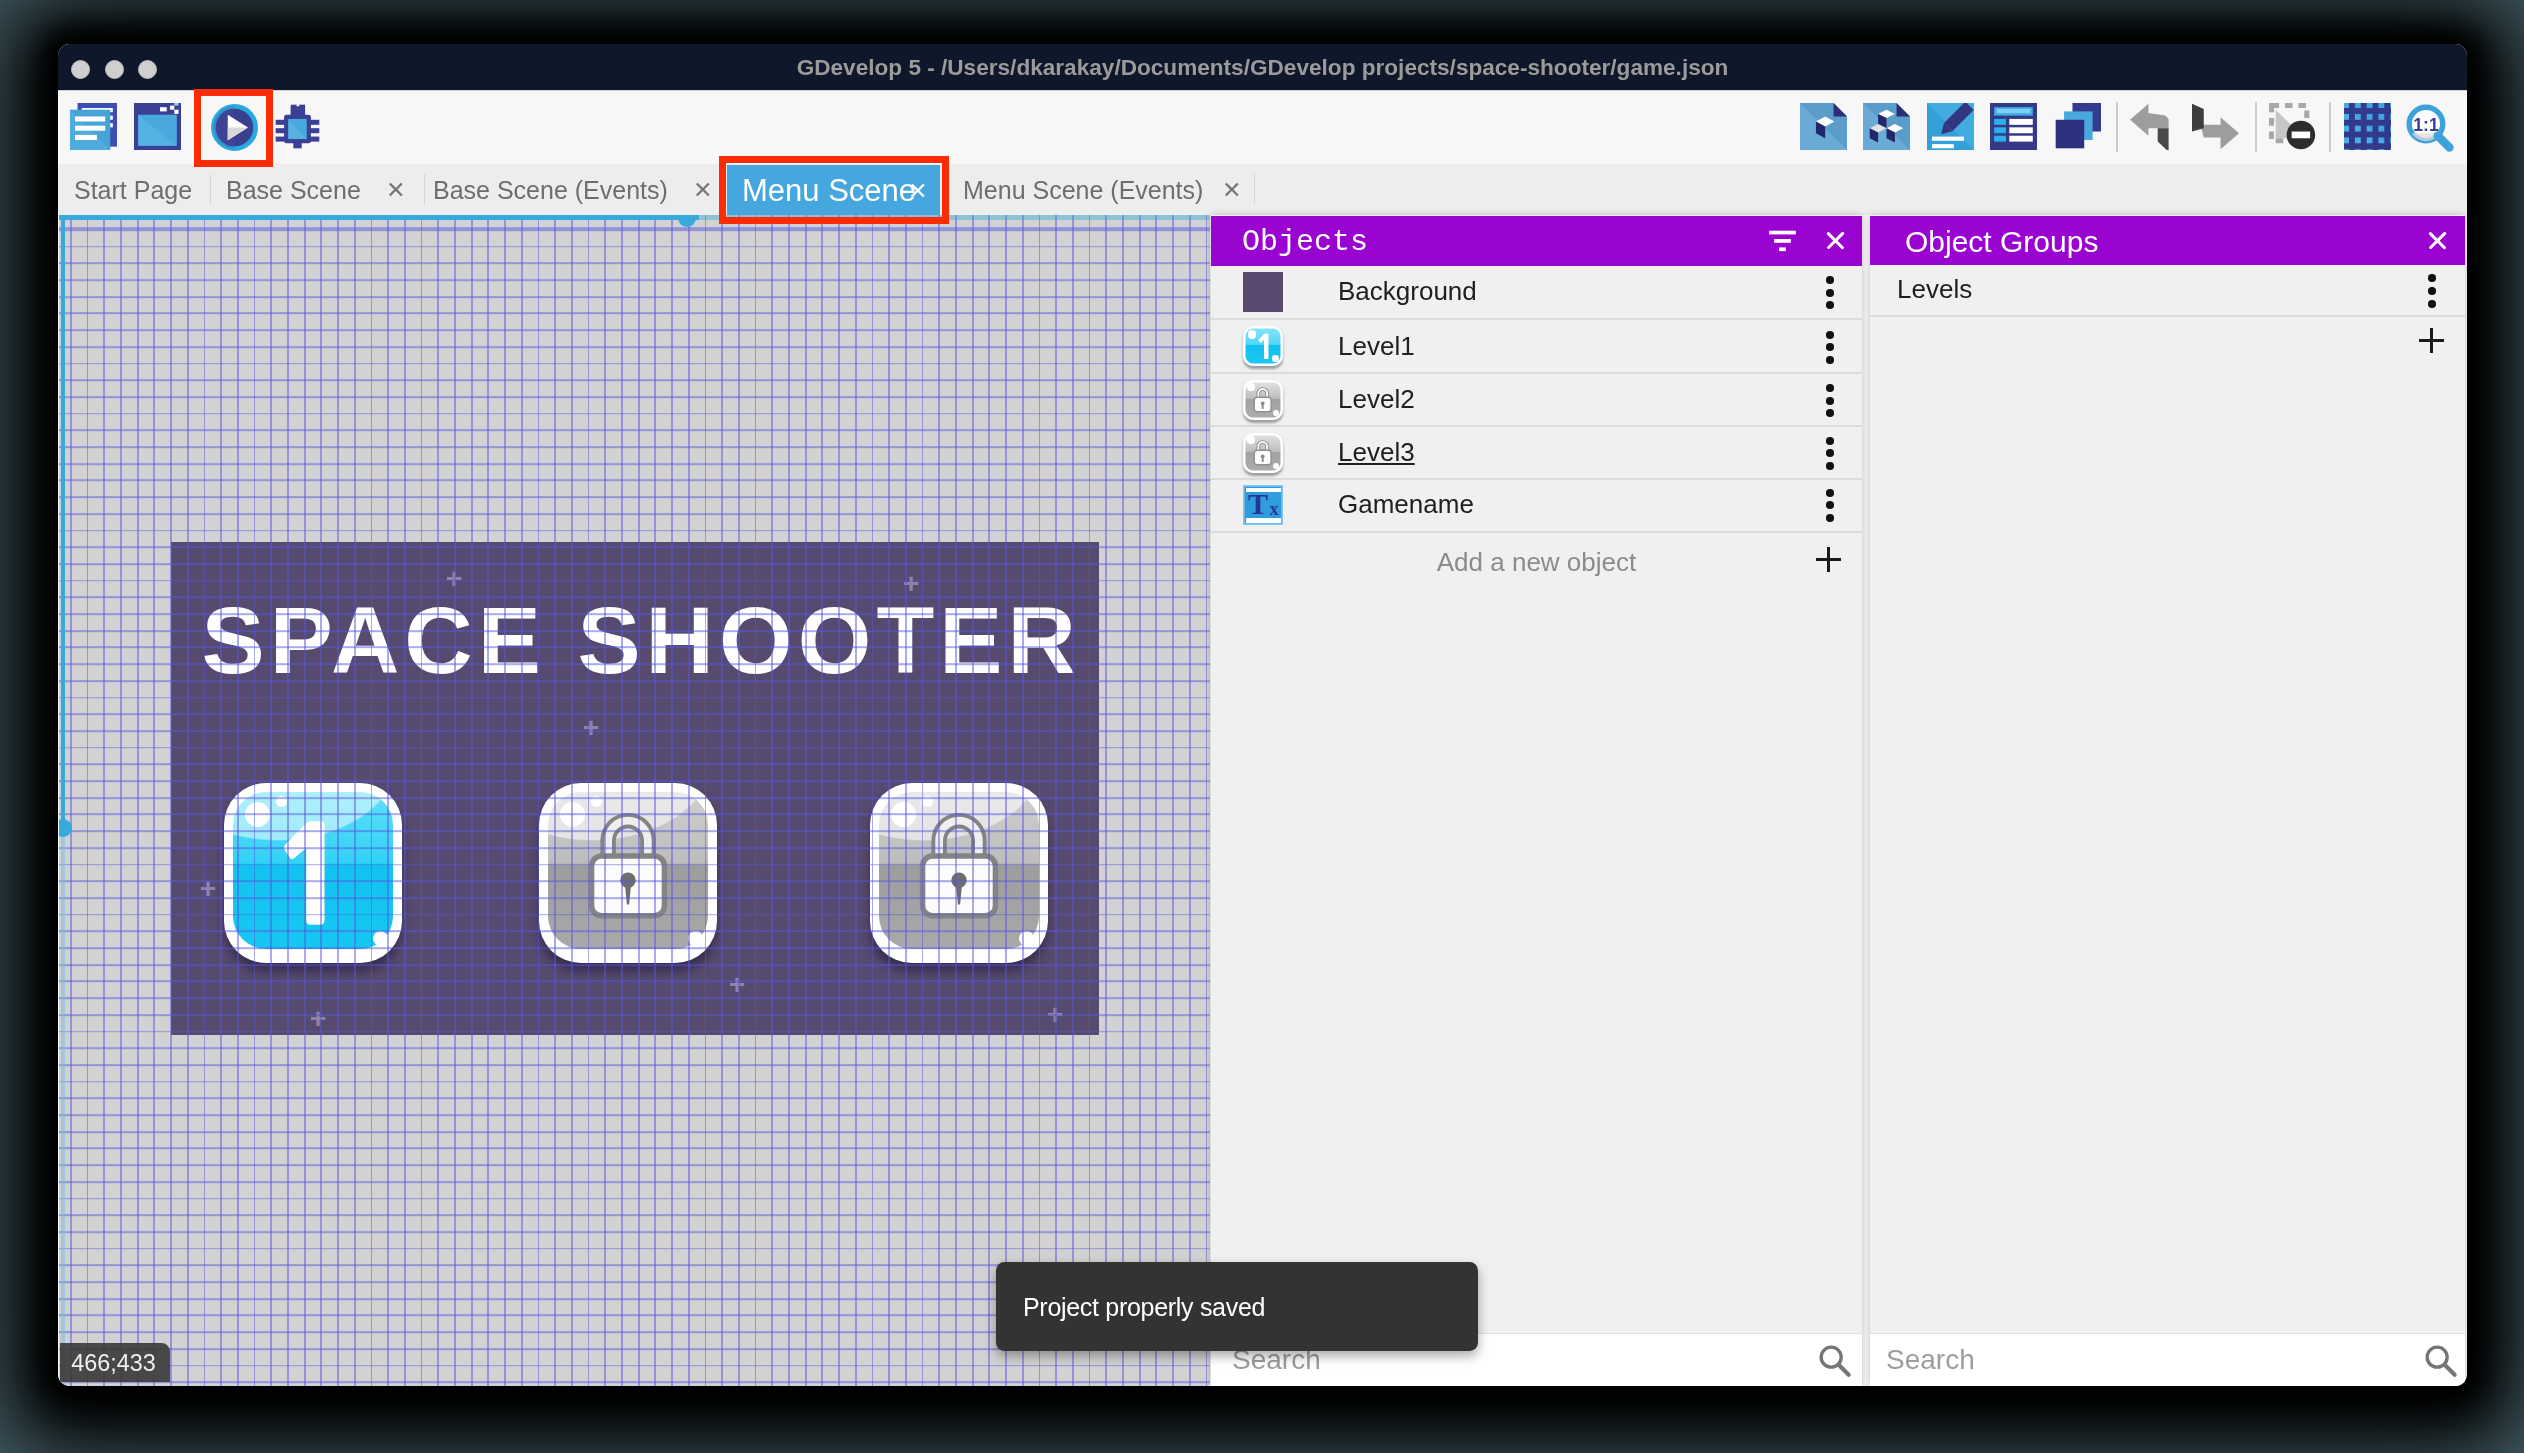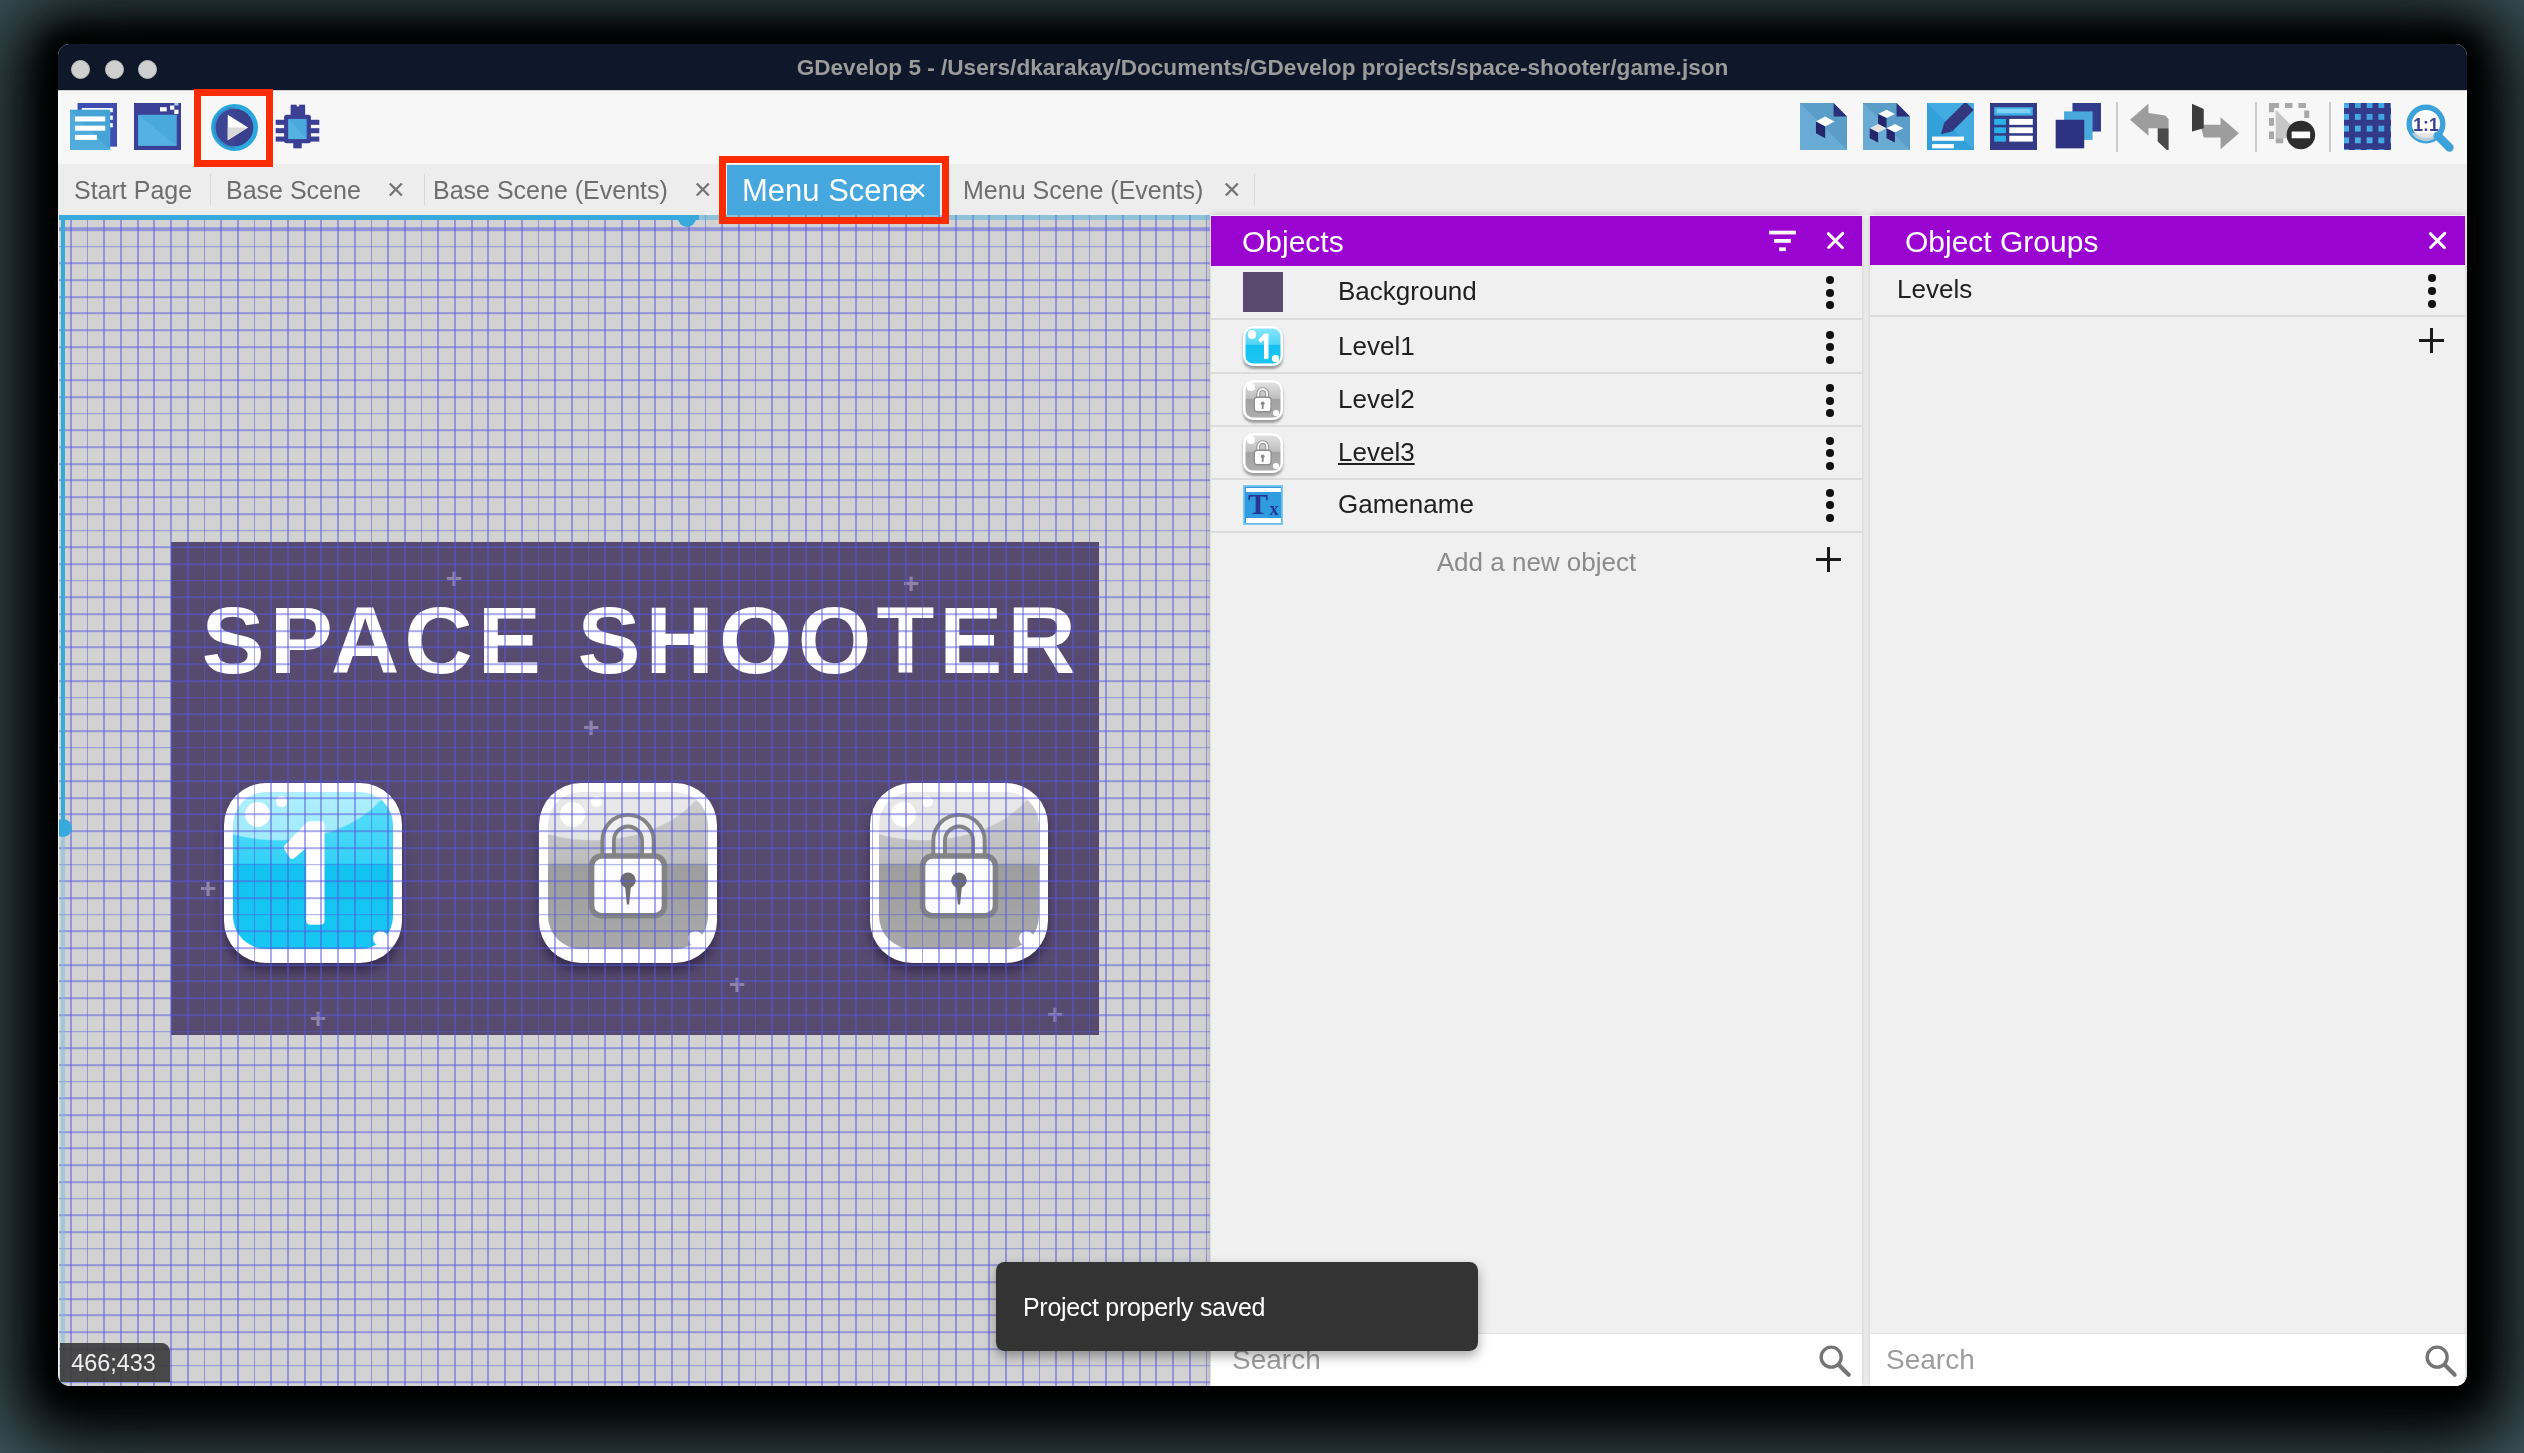--- a/index.html
+++ b/index.html
@@ -297,21 +297,21 @@
     <div class="selline" style="left:640px;top:0px;width:512px;height:5px;background:rgba(56,169,220,0.42);"></div>
     <div class="selline" style="left:2.5px;top:0px;width:3.3px;height:612px;background:#38a9dc;"></div>
     <div class="selline" style="left:2.5px;top:612px;width:3.3px;height:559px;background:rgba(120,190,225,0.55);"></div>
     <div class="selline" style="left:619px;top:-6.7px;width:18.4px;height:18.4px;border-radius:50%;background:#38a9dc;"></div>
     <div class="selline" style="left:-5px;top:604px;width:18.4px;height:18.4px;border-radius:50%;background:#38a9dc;"></div>
     <div id="coords">466;433</div>
   </div>
 
   <div class="panel" id="objpanel">
     <div class="phead">
-      <span class="pt" style="left:31px;">Objects</span>
+      <span class="pt" style="left:31px;font-family:Liberation Mono, monospace;">Objects</span>
       <svg style="position:absolute;left:558px;top:13.4px;" width="27" height="23.4" viewBox="0 0 32 28">
         <rect x="0" y="2" width="32" height="4.5" fill="#fff"></rect>
         <rect x="6" y="12" width="20" height="4.5" fill="#fff"></rect>
         <rect x="12" y="22" width="8" height="4.5" fill="#fff"></rect>
       </svg>
       <div class="xicon" style="left:615px;top:15px;"></div>
     </div>
     <div class="rowsep" style="top:103px;"></div>
     <div class="rowsep" style="top:157px;"></div>
     <div class="rowsep" style="top:210px;"></div>

